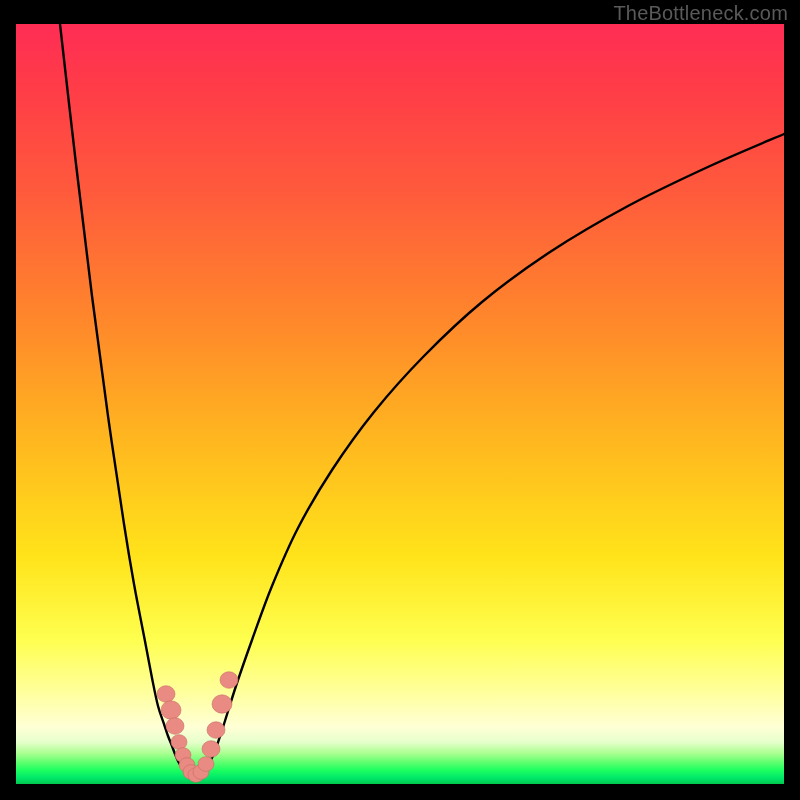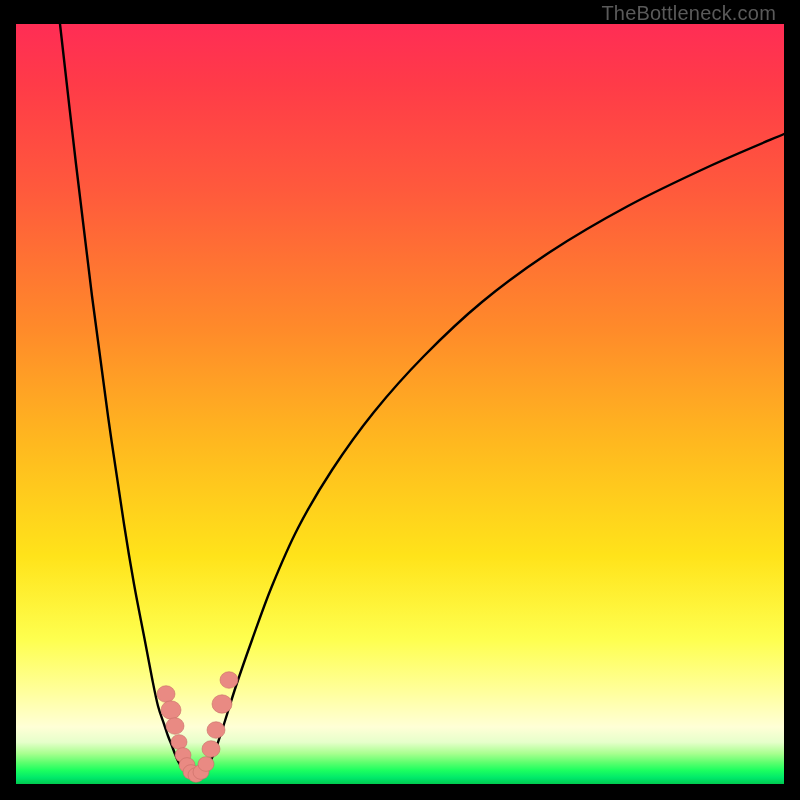--- a/index.html
+++ b/index.html
@@ -48,21 +48,21 @@
   .svg-layer {
     position: absolute;
     left: 0;
     top: 0;
     width: 100%;
     height: 100%;
   }
   .attribution {
     position: absolute;
     top: 2px;
-    right: 24px;
+    right: 12px;
     color: #5a5a5a;
     font-size: 20px;
     letter-spacing: 0.2px;
     user-select: none;
   }
 </style>
 </head>
 <body>
 
 <div class="attribution">TheBottleneck.com</div>

